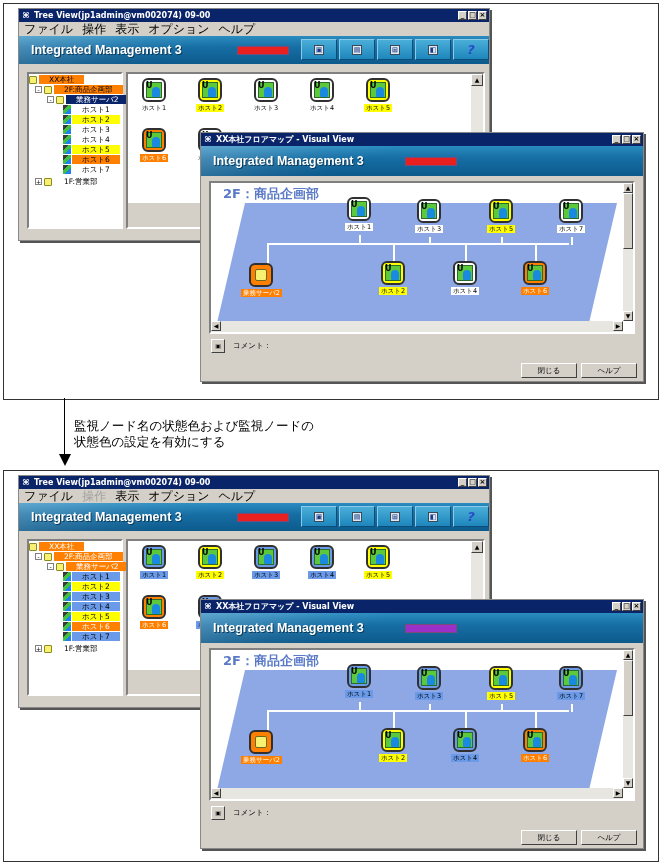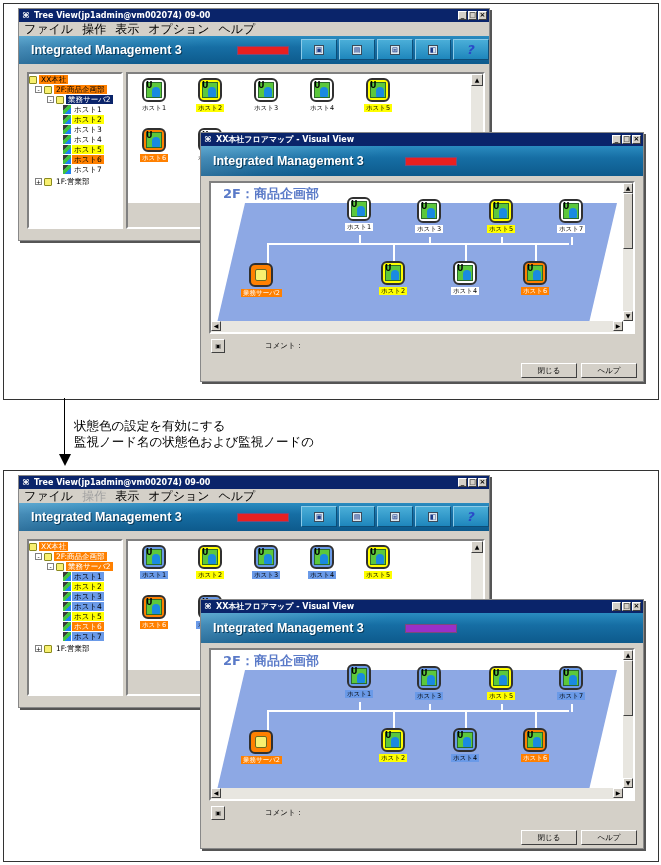--- a/index.html
+++ b/index.html
@@ -37,21 +37,21 @@
   .banner .tbtn { position: absolute; top: 3px; width: 36px; height: 21px;
     background: linear-gradient(180deg, #4aaed8, #1e86bc); border: 1px solid #8ccbe8;
     border-right-color: #0d4e78; border-bottom-color: #0d4e78; display: flex; align-items: center; justify-content: center; }
   .banner .tbtn .ic { width: 10px; height: 10px; background: #dde8f0; border: 1px solid #3a4a5a; font-size: 7px; line-height: 8px; text-align: center; color: #1a3a8a; font-weight: bold; }
   .banner .tbtn .ic.help { background: none; border: none; color: #2a4ac8; font-size: 13px; font-style: italic; line-height: 10px; }
 
   .tv-body { position: absolute; left: 4px; right: 4px; top: 63px; bottom: 5px; }
   .tree { position: absolute; left: 4px; top: 0; width: 96px; bottom: 6px; background: #fff;
     border: 2px solid #808080; border-right-color: #fff; border-bottom-color: #fff; }
   .tree-row { position: absolute; height: 9px; display: flex; align-items: center; font-size: 7.5px; white-space: nowrap; }
-  .tree-row .lbl { padding: 0 2px; line-height: 9px; }
+  .tree-row .lbl { padding: 0 10px; line-height: 9px; }
   .tree .exp { width: 7px; height: 7px; border: 1px solid #808080; font-size: 6px; line-height: 5px; text-align: center; margin-right: 2px; background: #fff; color: #000; }
   .folder { width: 8px; height: 8px; background: #f8f070; border: 1px solid #8a8a20; margin-right: 2px; border-radius: 1px; }
   .hosticon-sm { width: 8px; height: 9px; background: linear-gradient(135deg, #3a3a3a 0 30%, #40c040 30% 60%, #2080f0 60%); margin-right: 1px; }
 
   .iconpane { position: absolute; left: 103px; right: 0; top: 0; bottom: 6px; background: #fff;
     border: 2px solid #808080; border-right-color: #fff; border-bottom-color: #fff; }
   .iconpane .vscroll { position: absolute; right: 0; top: 0; width: 12px; bottom: 0; background: #e8e6e0; }
   .iconpane .vscroll .arrow { width: 12px; height: 12px; background: #d4d0c8; border: 1px solid #fff; border-right-color: #404040; border-bottom-color: #404040; font-size: 6px; text-align: center; line-height: 10px; }
   .iconpane .bottomgray { position: absolute; left: 0; right: 12px; bottom: 0; height: 24px; background: #d4d0c8; }
 
@@ -68,21 +68,21 @@
   .vv-canvas { position: absolute; left: 4px; right: 4px; top: 4px; height: 153px; background: #fff;
     border: 2px solid #808080; border-right-color: #fff; border-bottom-color: #fff; overflow: hidden; }
   .vv-canvas .floor-title { position: absolute; left: 12px; top: 2px; font-size: 13px; font-weight: bold; color: #5a7ac8; }
   .vv-canvas .plane { position: absolute; left: 6px; top: 20px; width: 400px; height: 120px; background: #8da8e4;
     clip-path: polygon(7% 0, 100% 0, 93% 100%, 0 100%); }
   .vv-canvas .line { position: absolute; background: #fff; }
   .vv-canvas .vscroll { position: absolute; right: 0; top: 0; width: 10px; bottom: 11px; background: #e8e6e0; }
   .vv-canvas .vscroll .thumb { position: absolute; top: 10px; left: 0; width: 10px; height: 56px; background: #d4d0c8; border: 1px solid #fff; border-right-color: #404040; border-bottom-color: #404040; }
   .vv-canvas .hscroll { position: absolute; left: 0; right: 10px; bottom: 0; height: 11px; background: #e8e6e0; }
   .vv-canvas .arr { position: absolute; width: 10px; height: 10px; background: #d4d0c8; border: 1px solid #fff; border-right-color: #404040; border-bottom-color: #404040; font-size: 6px; text-align: center; line-height: 8px; }
-  .vv-comment { position: absolute; left: 6px; top: 162px; display: flex; align-items: center; font-size: 7.5px; gap: 32px; }
+  .vv-comment { position: absolute; left: 6px; top: 162px; display: flex; align-items: center; font-size: 7.5px; }
   .vv-comment .cbtn { width: 14px; height: 14px; background: #d4d0c8; border: 1px solid #fff; border-right-color: #404040; border-bottom-color: #404040; margin-right: 8px; font-size: 6px; text-align: center; line-height: 12px; }
   .vv-footer { position: absolute; right: 6px; bottom: 3px; display: flex; gap: 4px; }
   .vv-footer .fbtn { width: 56px; height: 15px; background: #d4d0c8; border: 1px solid #fff; border-right-color: #404040; border-bottom-color: #404040; font-size: 7.5px; text-align: center; line-height: 13px; }
 </style>
 </head>
 <body>
 
 <div class="panel" id="panel-before">
     <div class="win tv" style="left: 14px; top: 4px; width: 472px; height: 233px;">
     <div class="titlebar">
@@ -366,22 +366,22 @@
       <div class="fbtn">閉じる</div>
       <div class="fbtn">ヘルプ</div>
     </div>
   </div>
   </div>
 
 <div class="annot">
   <div class="vline"></div>
   <div class="arrowhead"></div>
   <div class="txt">
+    <div>監視ノード名の状態色および監視ノードの</div>
     <div>状態色の設定を有効にする</div>
-    <div>監視ノード名の状態色および監視ノードの</div>
   </div>
 </div>
 
 <div class="panel" id="panel-after">
     <div class="win tv" style="left: 14px; top: 4px; width: 472px; height: 233px;">
     <div class="titlebar">
       <span class="appicon">⌘</span>
       <span class="ttext">Tree View(jp1admin@vm002074) 09-00</span>
       <div class="wbtns">
         <div class="wb">_</div>

